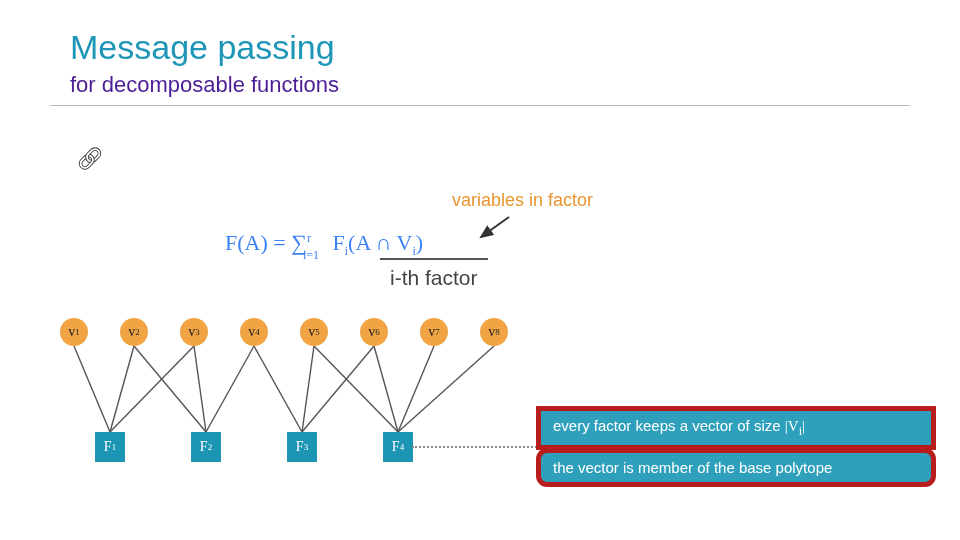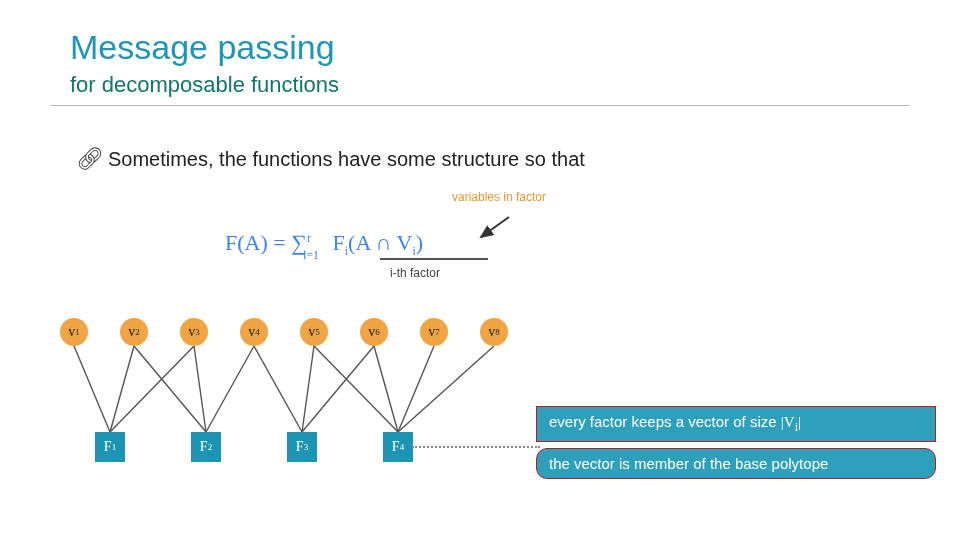--- a/index.html
+++ b/index.html
@@ -18,21 +18,21 @@
     font-size: 34px;
     font-weight: 300;
     color: #1e96b8;
   }
   .subtitle {
     position: absolute;
     left: 70px;
     top: 72px;
     font-size: 22px;
     font-weight: 300;
-    color: #0f766e;
+    color: #4c1d95;
   }
   .rule {
     position: absolute;
     left: 50px;
     top: 105px;
     width: 860px;
     height: 1px;
     background: #bbb;
   }
   .bullet-row {
@@ -66,28 +66,28 @@
     top: 258px;
     width: 108px;
     height: 2px;
     background: #555;
   }
   .ith-factor {
     position: absolute;
     left: 390px;
     top: 266px;
     font-family: "Segoe UI", Arial, sans-serif;
-    font-size: 12px;
+    font-size: 21px;
     color: #444;
   }
   .vars-label {
     position: absolute;
     left: 452px;
     top: 190px;
-    font-size: 12px;
+    font-size: 18px;
     color: #e8962f;
   }
   .arrow {
     position: absolute;
     left: 475px;
     top: 215px;
     width: 40px;
     height: 26px;
   }
   .nodes {
@@ -141,41 +141,40 @@
     top: 446px;
     width: 128px;
     border-top: 2px dotted #888;
   }
   .info-box {
     position: absolute;
     left: 536px;
     width: 400px;
     background: #2ea0bb;
     color: #fff;
-    border: 1px solid #b91c1c;
+    border: 5px solid #b91c1c;
     padding: 6px 12px;
     font-size: 15px;
     font-weight: 300;
   }
   .info-box.one { top: 406px; }
   .info-box.two { top: 448px; border-radius: 11px; }
   .vi {
     font-family: "Times New Roman", serif;
   }
 </style>
 </head>
 <body>
 
 <div class="title">Message passing</div>
 <div class="subtitle">for decomposable functions</div>
 <div class="rule"></div>
 
 <div class="bullet-row">
   <span class="bullet-icon">🔗︎</span>
-  <span>Sometimes, the functions have some structure so that</span>
 </div>
 
 <div class="vars-label">variables in factor</div>
 
 <svg class="arrow" viewBox="0 0 40 26">
   <defs>
     <marker id="ah" markerWidth="8" markerHeight="8" refX="6" refY="3" orient="auto">
       <path d="M0,0 L7,3 L0,6 Z" fill="#333"></path>
     </marker>
   </defs>

